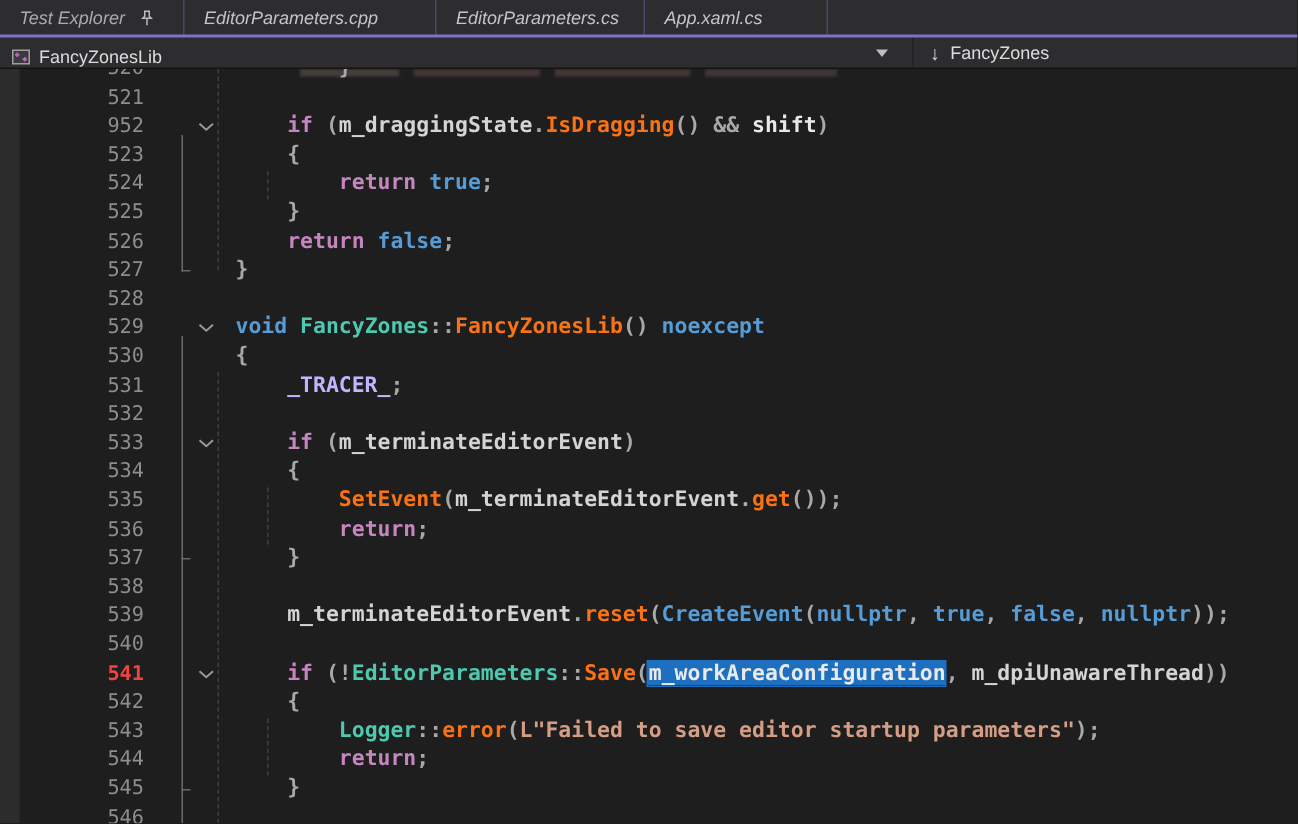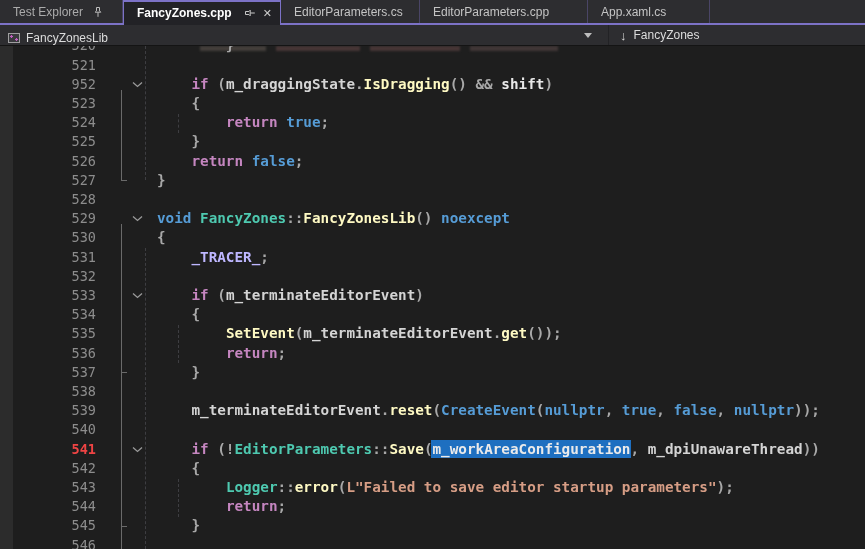--- a/index.html
+++ b/index.html
@@ -8,21 +8,21 @@
   #app { position:relative; width:865px; height:549px; background:#1e1e1e; }
 
   
   .tabbar { position:absolute; left:0; top:0; width:865px; height:25px;
             background:#2d2d30; display:flex; }
   .tabbar::after { content:""; position:absolute; left:0; bottom:0; width:865px;
             height:2px; background:#7c72c7; z-index:3; }
   .tab { position:relative; height:25px; display:flex; align-items:center;
          padding:0 8px 2px 13px; color:#c4c4c4; font-size:12px; cursor:default;
          border-right:1px solid #4a4566; }
-  .tab .lbl { white-space:nowrap; }
+  .tab .lbl { white-space:nowrap;font-style:italic; }
   .tab.tool { color:#ababab; }
   .tab.active { background:#222226; color:#ffffff; font-weight:bold;
          border:1px solid #7c72c7; border-top:2px solid #7c72c7; border-bottom:none;
          z-index:4; }
   .tab-icon { display:inline-flex; align-items:center; justify-content:center;
          width:16px; height:16px; margin-left:7px; }
   .pin-h { transform:rotate(-90deg); }
   .xglyph { font-size:11px; color:#cdcdcd; font-weight:normal; line-height:16px; }
 
   
@@ -50,21 +50,21 @@
             line-height:19.2px; color:#8d8d8d; }
   .ln-num.cur { color:#ef4444; font-weight:bold; }
   .fold { position:absolute; left:113px; top:0; width:16px; height:19.2px;
             display:flex; align-items:center; justify-content:center; }
   .code-text { position:absolute; left:141px; top:0; white-space:pre;
             font-family:"DejaVu Sans Mono", monospace; font-size:14.3px;
             line-height:19.2px; font-weight:bold; }
   .tk-kw  { color:#c586c0; }
   .tk-ty  { color:#569cd6; }
   .tk-cls { color:#4ec9b0; }
-  .tk-fn  { color:#fef9c3; }
+  .tk-fn  { color:#f97316; }
   .tk-var { color:#d4d4d4; }
   .tk-prm { color:#e8e8e8; }
   .tk-mac { color:#beb7ff; }
   .tk-str { color:#d69d85; }
   .tk-pn  { color:#a8a8a8; }
   .tk-sel { color:#eaeaea; background:#1e6fc0; box-shadow:0 0 0 1px #1e6fc0; }
 
   .iguide { position:absolute; width:0; border-left:1px dashed #3e3e42; }
   .oline  { position:absolute; width:0; border-left:1px solid #6a6a6a; }
   .ocorner{ position:absolute; width:6px; height:0; border-bottom:1px solid #6a6a6a; }
@@ -80,37 +80,25 @@
   <div class="tabbar">
     <div class="tab tool" style="width:123px">
       <span class="lbl">Test Explorer</span>
       <span class="tab-icon">
         <svg width="12" height="12" viewBox="0 0 12 12">
           <path d="M4.5 1.5h3v3.4l1.3 1.3H3.2l1.3-1.3z" fill="none" stroke="#bdbdbd" stroke-width="1"></path>
           <line x1="6" y1="6.4" x2="6" y2="10.8" stroke="#bdbdbd" stroke-width="1"></line>
         </svg>
       </span>
     </div>
-    <div class="tab active" style="width:158px">
-      <span class="lbl">FancyZones.cpp</span>
-      <span class="tab-icon pin-h" style="margin-left:12px">
-        <svg width="12" height="12" viewBox="0 0 12 12">
-          <path d="M4.5 1.5h3v3.4l1.3 1.3H3.2l1.3-1.3z" fill="none" stroke="#c8c8c8" stroke-width="1"></path>
-          <line x1="6" y1="6.4" x2="6" y2="10.8" stroke="#c8c8c8" stroke-width="1"></line>
-        </svg>
-      </span>
-      <span class="tab-icon">
-        <span class="xglyph">✕</span>
-      </span>
+    <div class="tab" style="width:168px">
+      <span class="lbl">EditorParameters.cpp</span>
     </div>
     <div class="tab" style="width:139px">
       <span class="lbl">EditorParameters.cs</span>
-    </div>
-    <div class="tab" style="width:168px">
-      <span class="lbl">EditorParameters.cpp</span>
     </div>
     <div class="tab" style="width:122px">
       <span class="lbl">App.xaml.cs</span>
     </div>
   </div>
 
   <div class="navbar">
     <div class="nav-left">
       <span class="nav-proj-icon">
         <svg width="14" height="14" viewBox="0 0 14 14">

